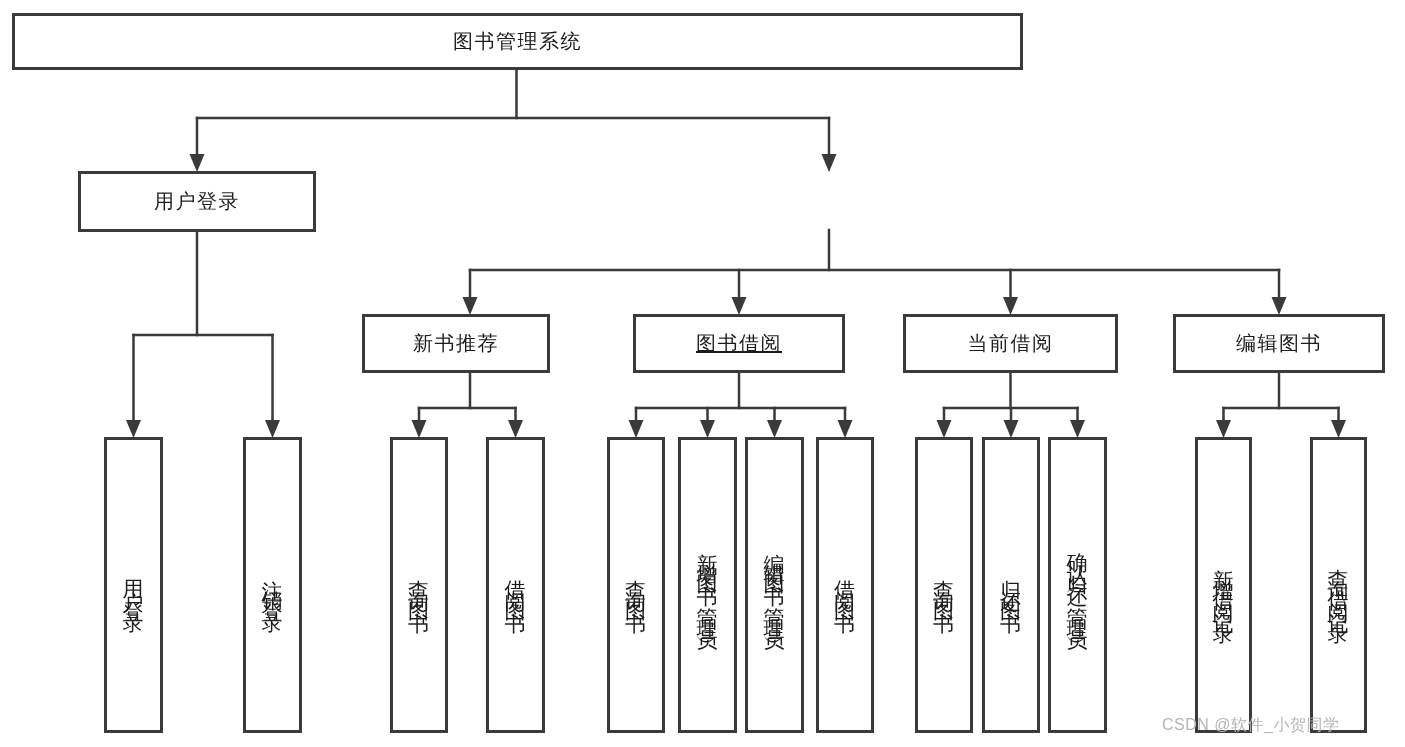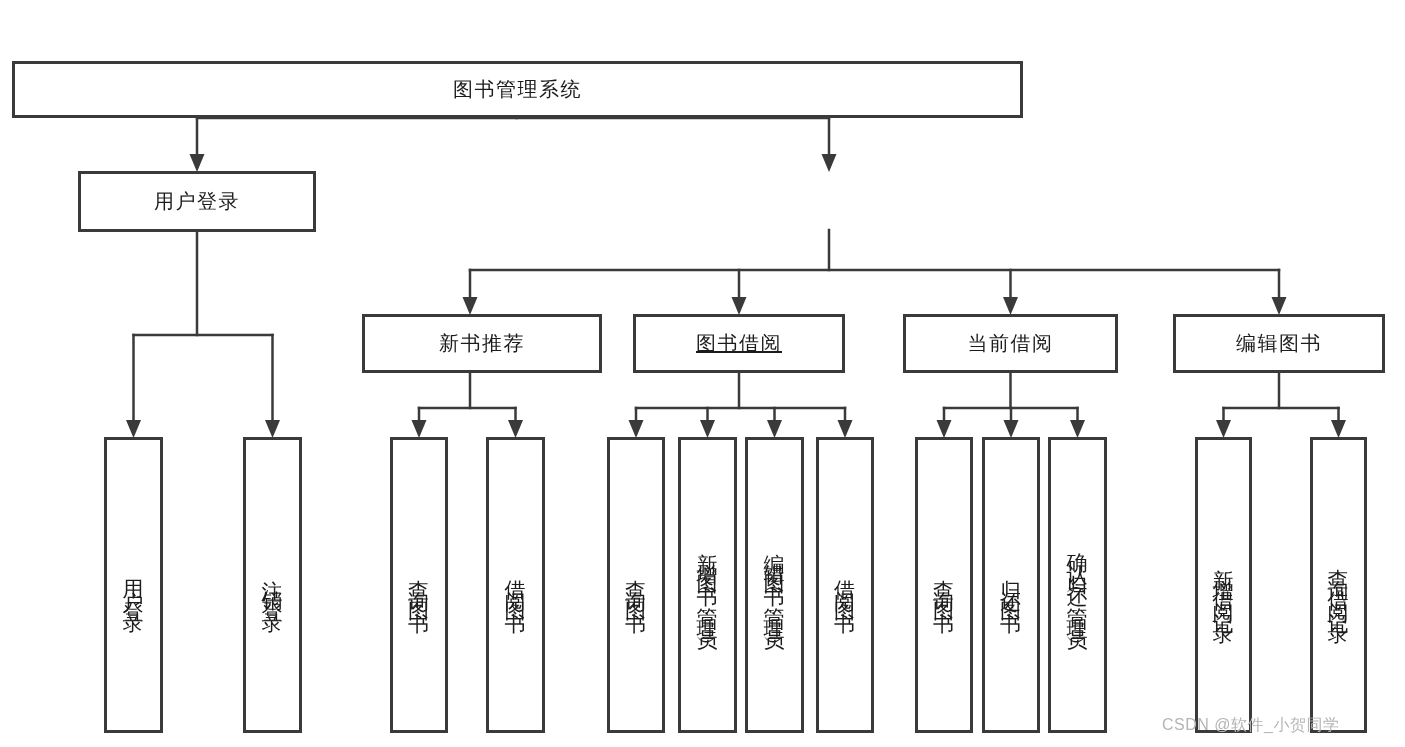--- a/index.html
+++ b/index.html
@@ -17,25 +17,25 @@
     position:absolute;box-sizing:border-box;
     border:3px solid #3a3a3a;background:#ffffff;
     display:flex;align-items:center;justify-content:center;
     color:#1c1c1c;z-index:2;text-align:center;
   }
   .h{font-size:20px;letter-spacing:1.5px;}
   .v{
     writing-mode:vertical-rl;text-orientation:mixed;
     font-size:21px;line-height:1;letter-spacing:11px;
   }
-  .root{left:12px;top:13px;width:1011px;height:57px;margin-top:48px;}
+  .root{left:12px;top:13px;width:1011px;height:57px;}
   .lv2a{left:78px;top:171px;width:238px;height:61px;}
   .lv2b{left:712px;top:171px;width:234px;height:61px;}
   .lv3{top:314px;height:59px;}
-  .n-newbook{left:362px;width:240px;text-align:center;}
+  .n-newbook{left:362px;width:188px;text-align:center;}
   .n-borrow{left:633px;width:212px;text-decoration:underline;}
   .n-current{left:903px;width:215px;}
   .n-records{left:1173px;width:212px;}
   .leaf{top:437px;height:296px;}
   .a1{left:104px;width:59px;} .a2{left:243px;width:59px;}
   .b1{left:390px;width:58px;} .b2{left:486px;width:59px;}
   .c1{left:607px;width:58px;} .c2{left:678px;width:59px;}
   .c3{left:745px;width:59px;} .c4{left:816px;width:58px;}
   .d1{left:915px;width:58px;} .d2{left:982px;width:58px;}
   .d3{left:1048px;width:59px;}

